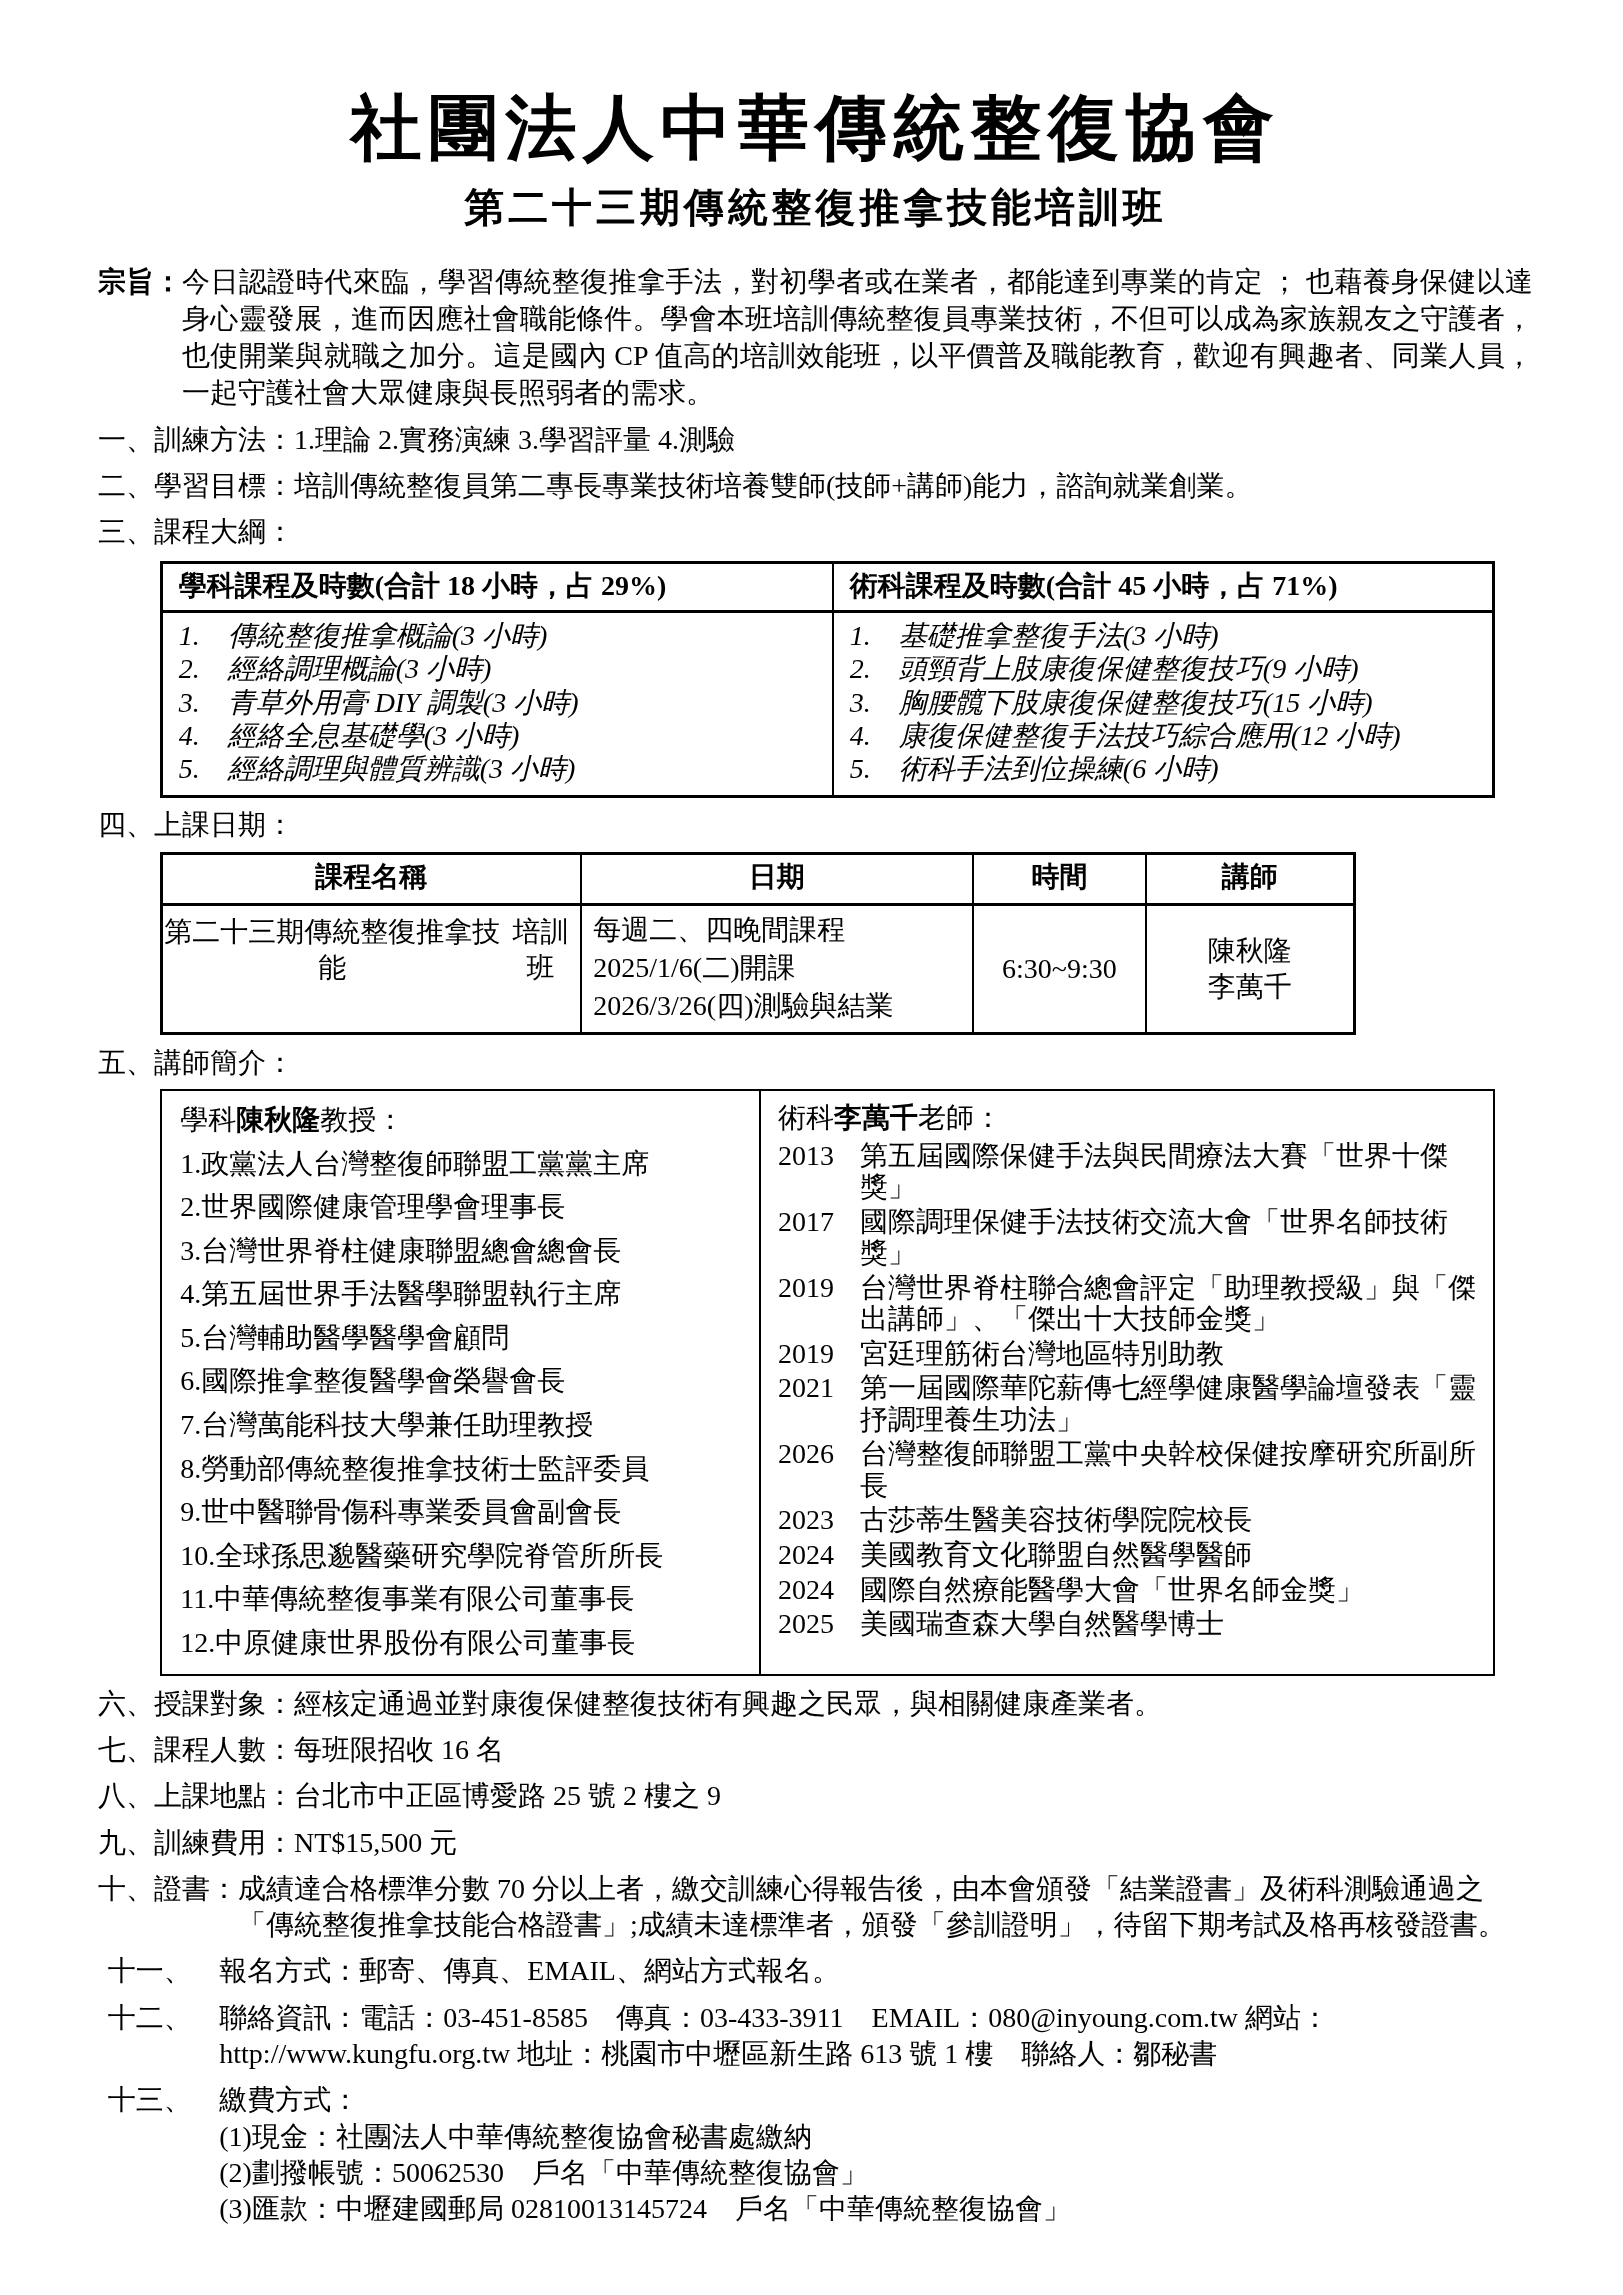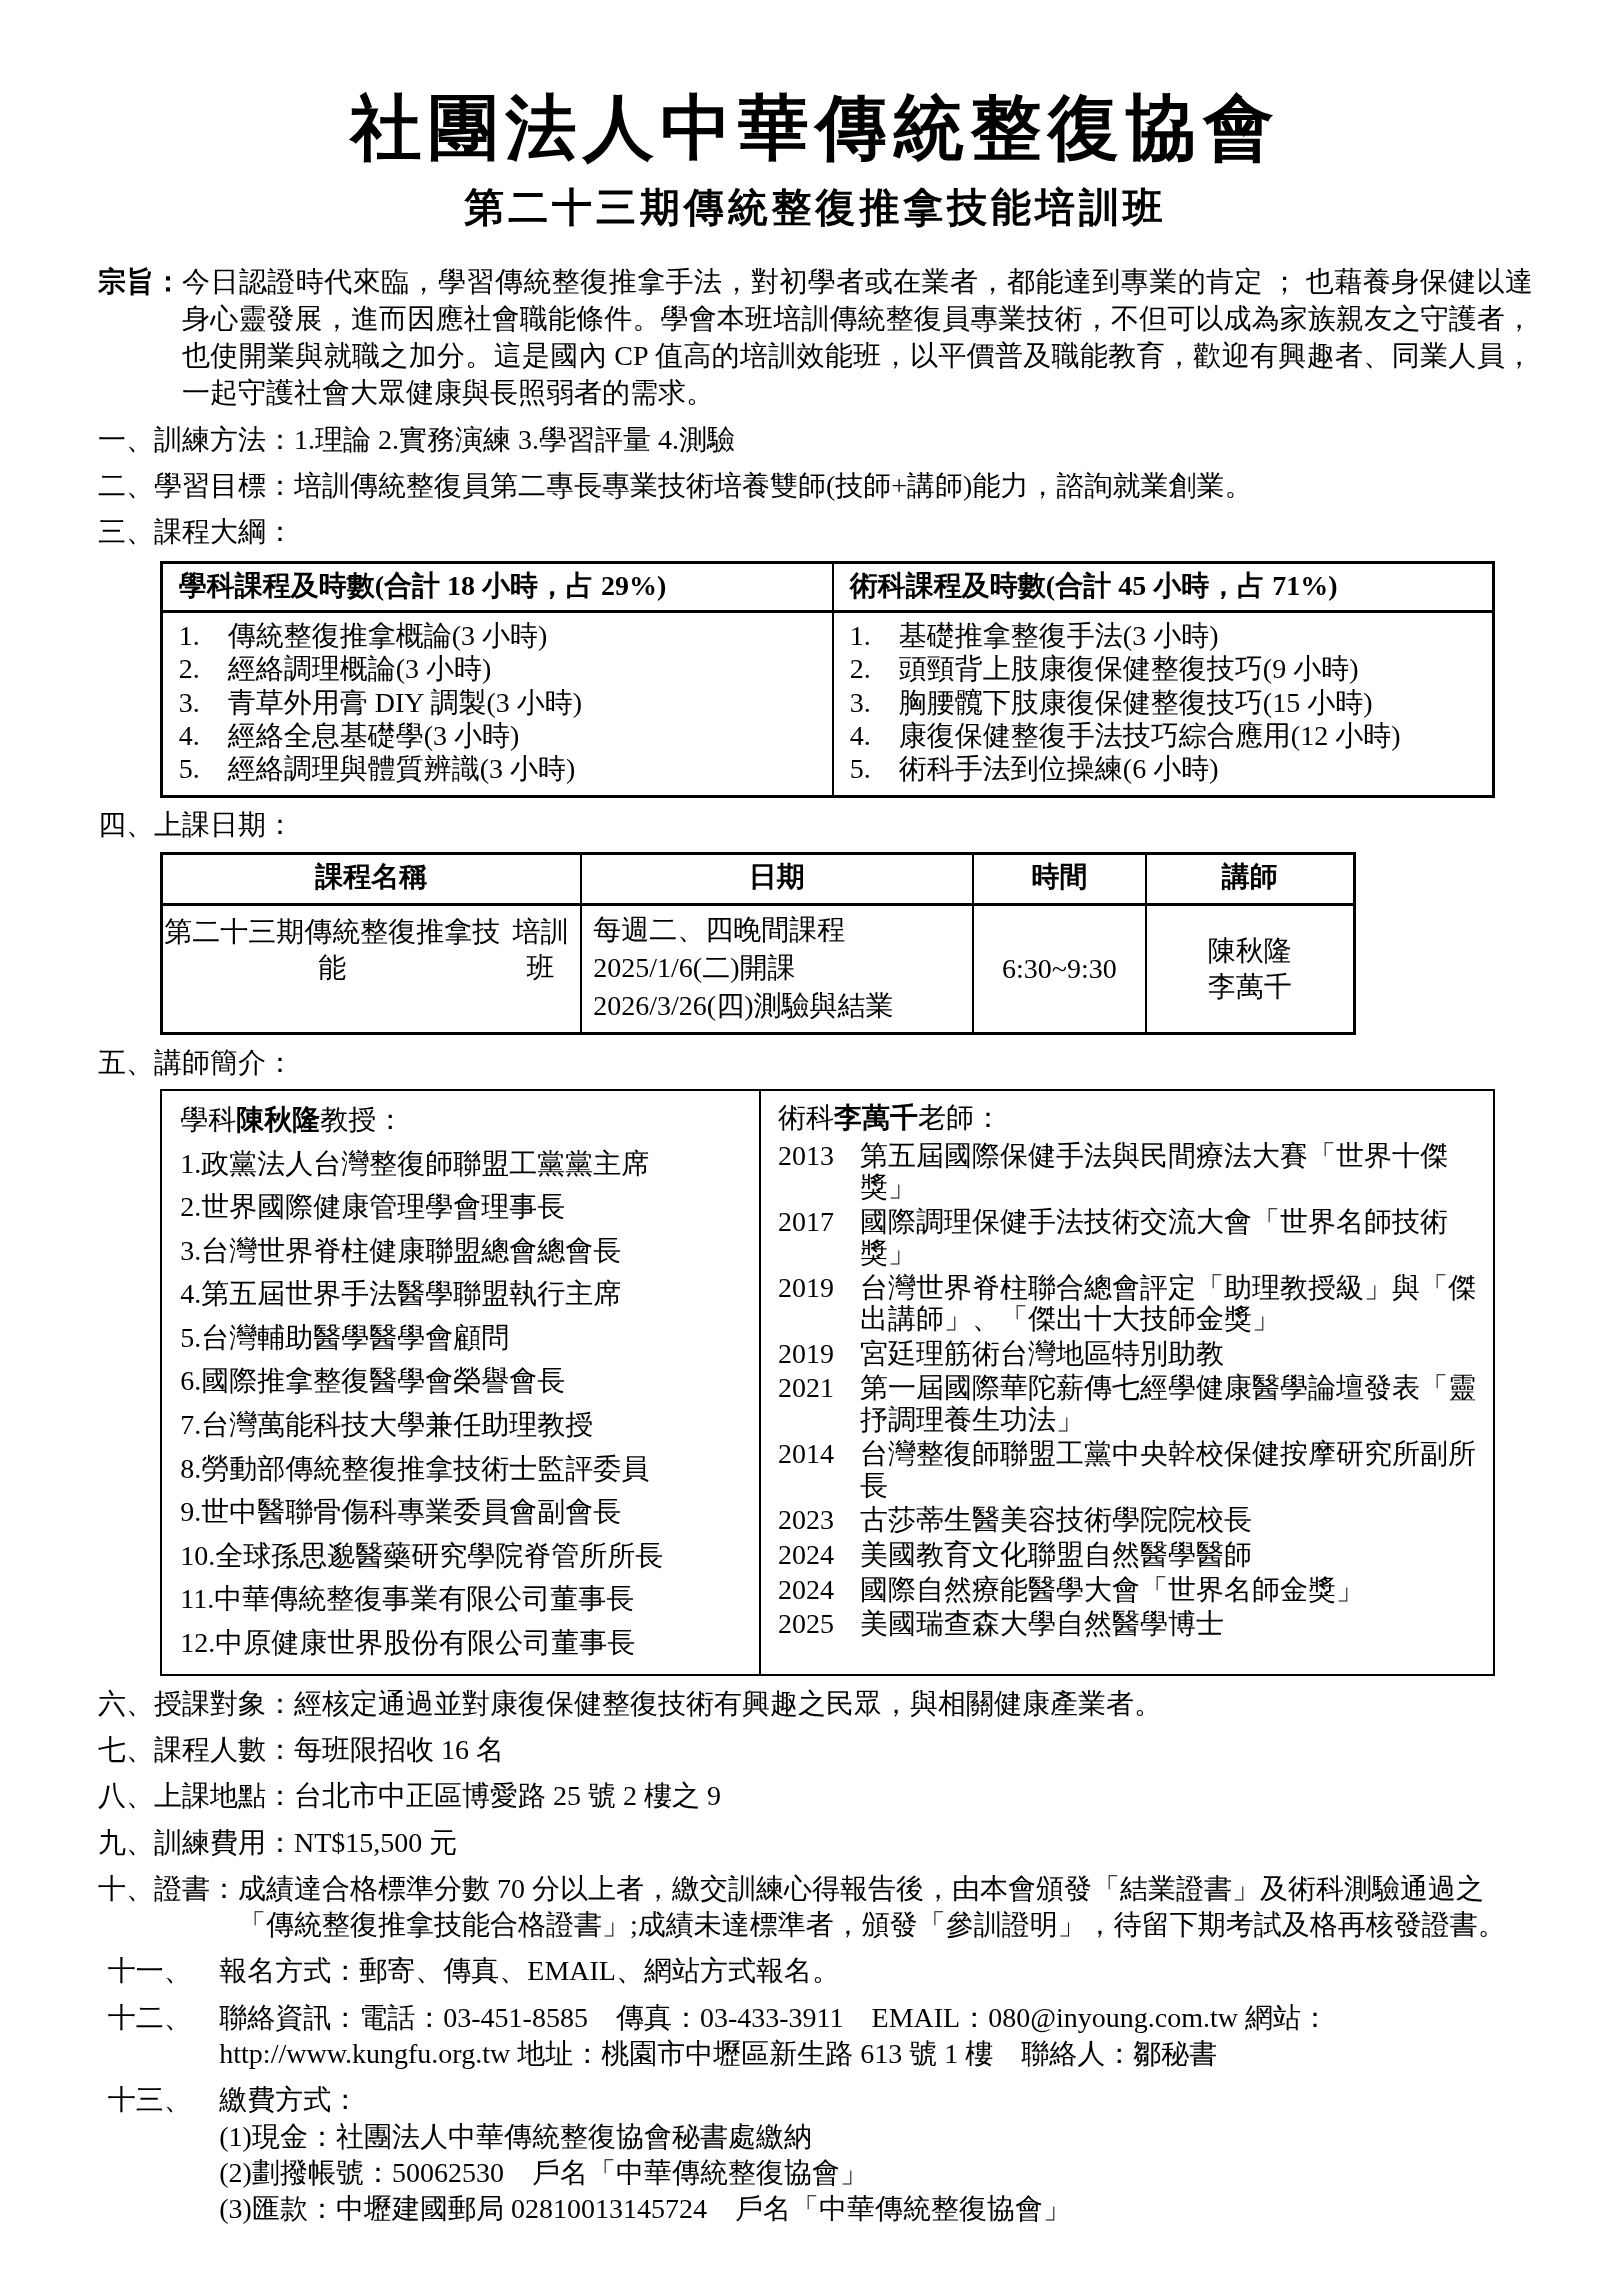--- a/index.html
+++ b/index.html
@@ -19,21 +19,21 @@
   .inum.wide { margin-right:27.5px; }
   .itext { flex:1; }
   .indent13 { margin-left:9.8px; }
 
   
   .tblA { display:flex; border:3.3px solid #000; margin:10.5px 0 1.3px 62px; width:1335px; }
   .tblA .colA { width:50.5%; border-right:2px solid #000; display:flex; flex-direction:column; }
   .tblA .colB { width:49.5%; display:flex; flex-direction:column; }
   .tblA .thead { font-weight:700; padding:3.3px 7.9px 5.9px 15.7px; border-bottom:3.3px solid #000; }
   .tblA .tbody { padding:5.2px 7.9px 7.9px 15.7px; line-height:1.12; flex:1; }
-  .tblA .tbody > div { margin:2px 0; }
+  .tblA .tbody > div { margin:2px 0;font-style:italic; }
 
   
   .tblB { border:3.3px solid #000; margin:7.9px 0 1.3px 62px; width:1196px; }
   .tblB .hrow { display:flex; border-bottom:3.9px solid #000; font-weight:700; text-align:center; }
   .tblB .hrow > div { padding:3.9px 0 7.9px; }
   .tblB .brow { display:flex; }
   .tblB .c1 { width:35%; } .tblB .c2 { width:33%; } .tblB .c3 { width:14.5%; } .tblB .c4 { width:17.5%; }
   .tblB .hrow > div + div, .tblB .brow > div + div { border-left:2px solid #000; }
   .tblB .brow .c1 { display:flex; justify-content:center; text-align:center; padding:7.9px 0; line-height:1.3; }
   .tblB .brow .c2 { padding:5.2px 3.9px 7.9px 11.8px; line-height:1.35; }
@@ -172,21 +172,21 @@
       </div>
       <div class="award">
         <span class="yr">2019</span>
         <div class="atext">宮廷理筋術台灣地區特別助教</div>
       </div>
       <div class="award">
         <span class="yr">2021</span>
         <div class="atext">第一屆國際華陀薪傳七經學健康醫學論壇發表「靈抒調理養生功法」</div>
       </div>
       <div class="award">
-        <span class="yr">2014</span>
+        <span class="yr">2026</span>
         <div class="atext">台灣整復師聯盟工黨中央幹校保健按摩研究所副所長</div>
       </div>
       <div class="award">
         <span class="yr">2023</span>
         <div class="atext">古莎蒂生醫美容技術學院院校長</div>
       </div>
       <div class="award">
         <span class="yr">2024</span>
         <div class="atext">美國教育文化聯盟自然醫學醫師</div>
       </div>

